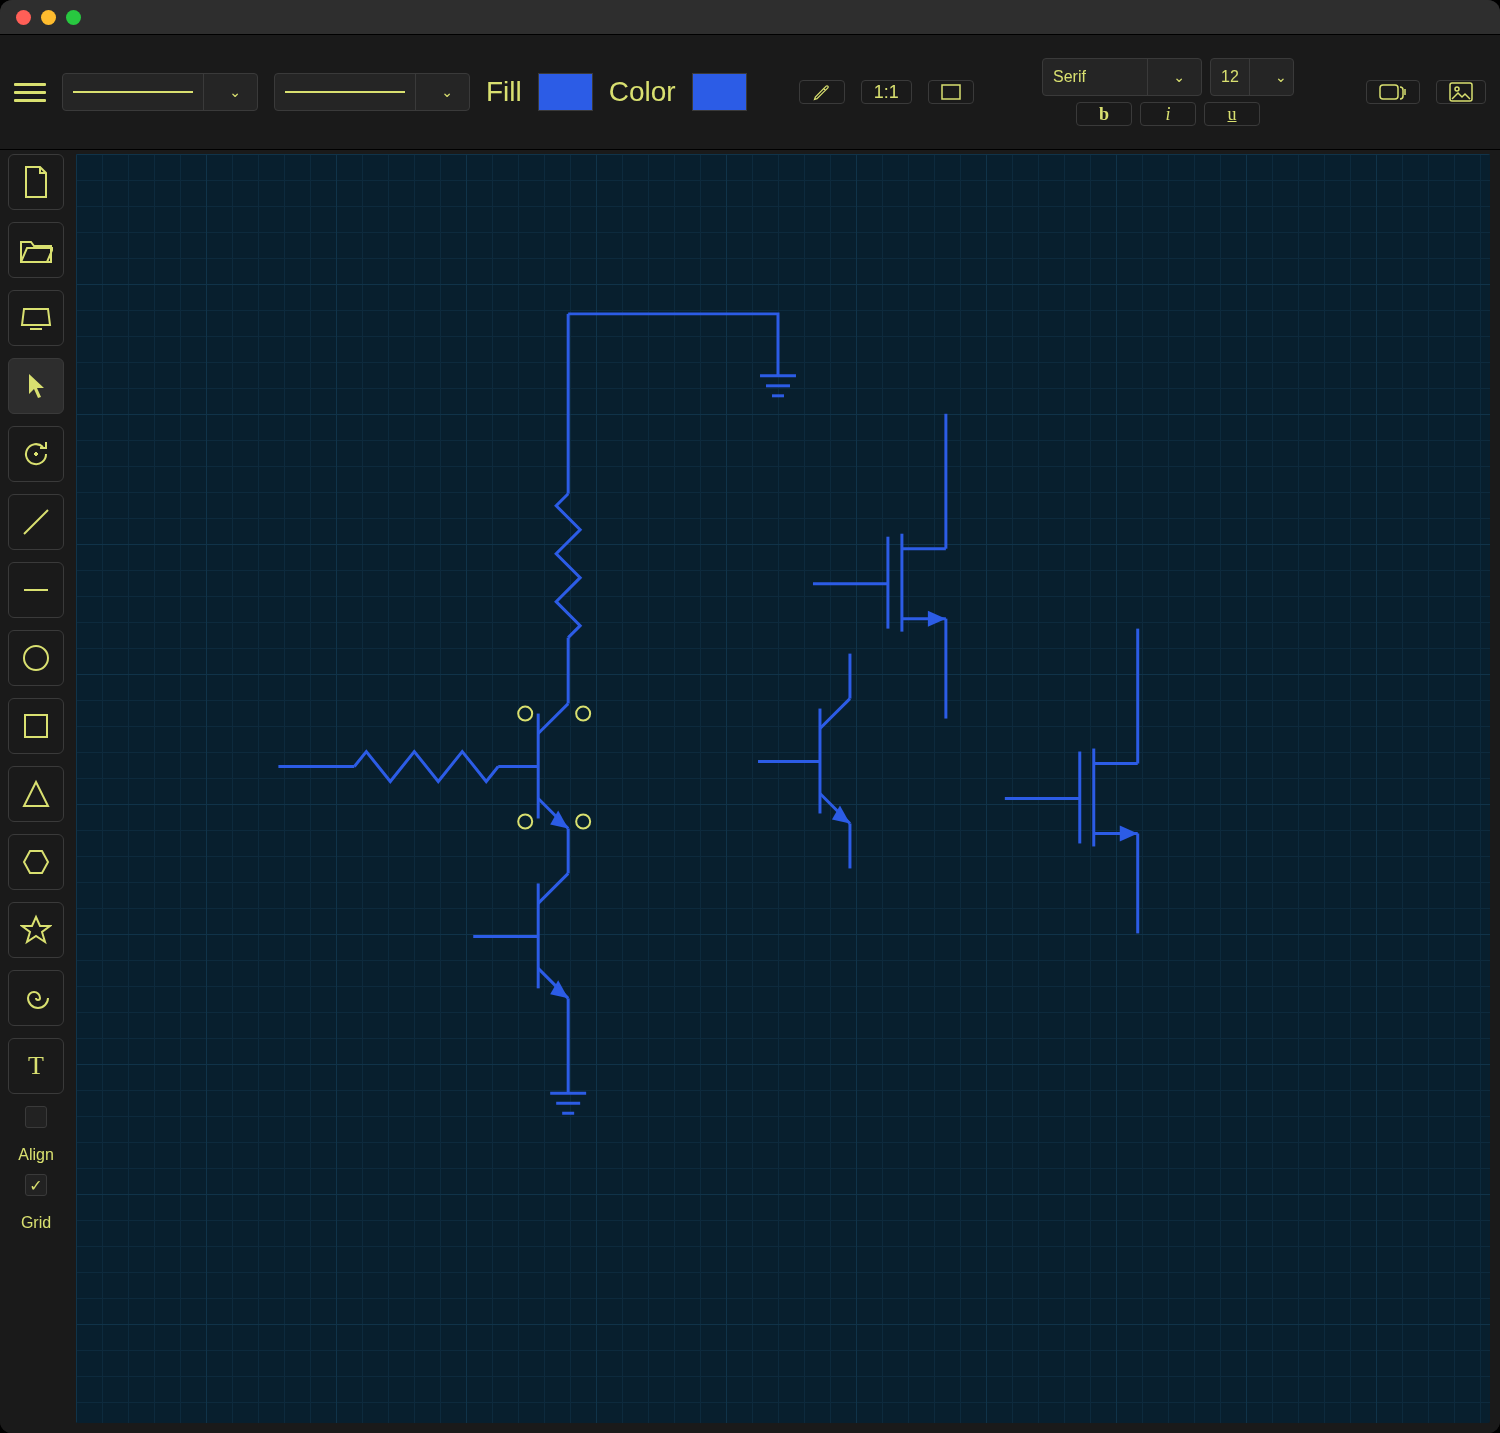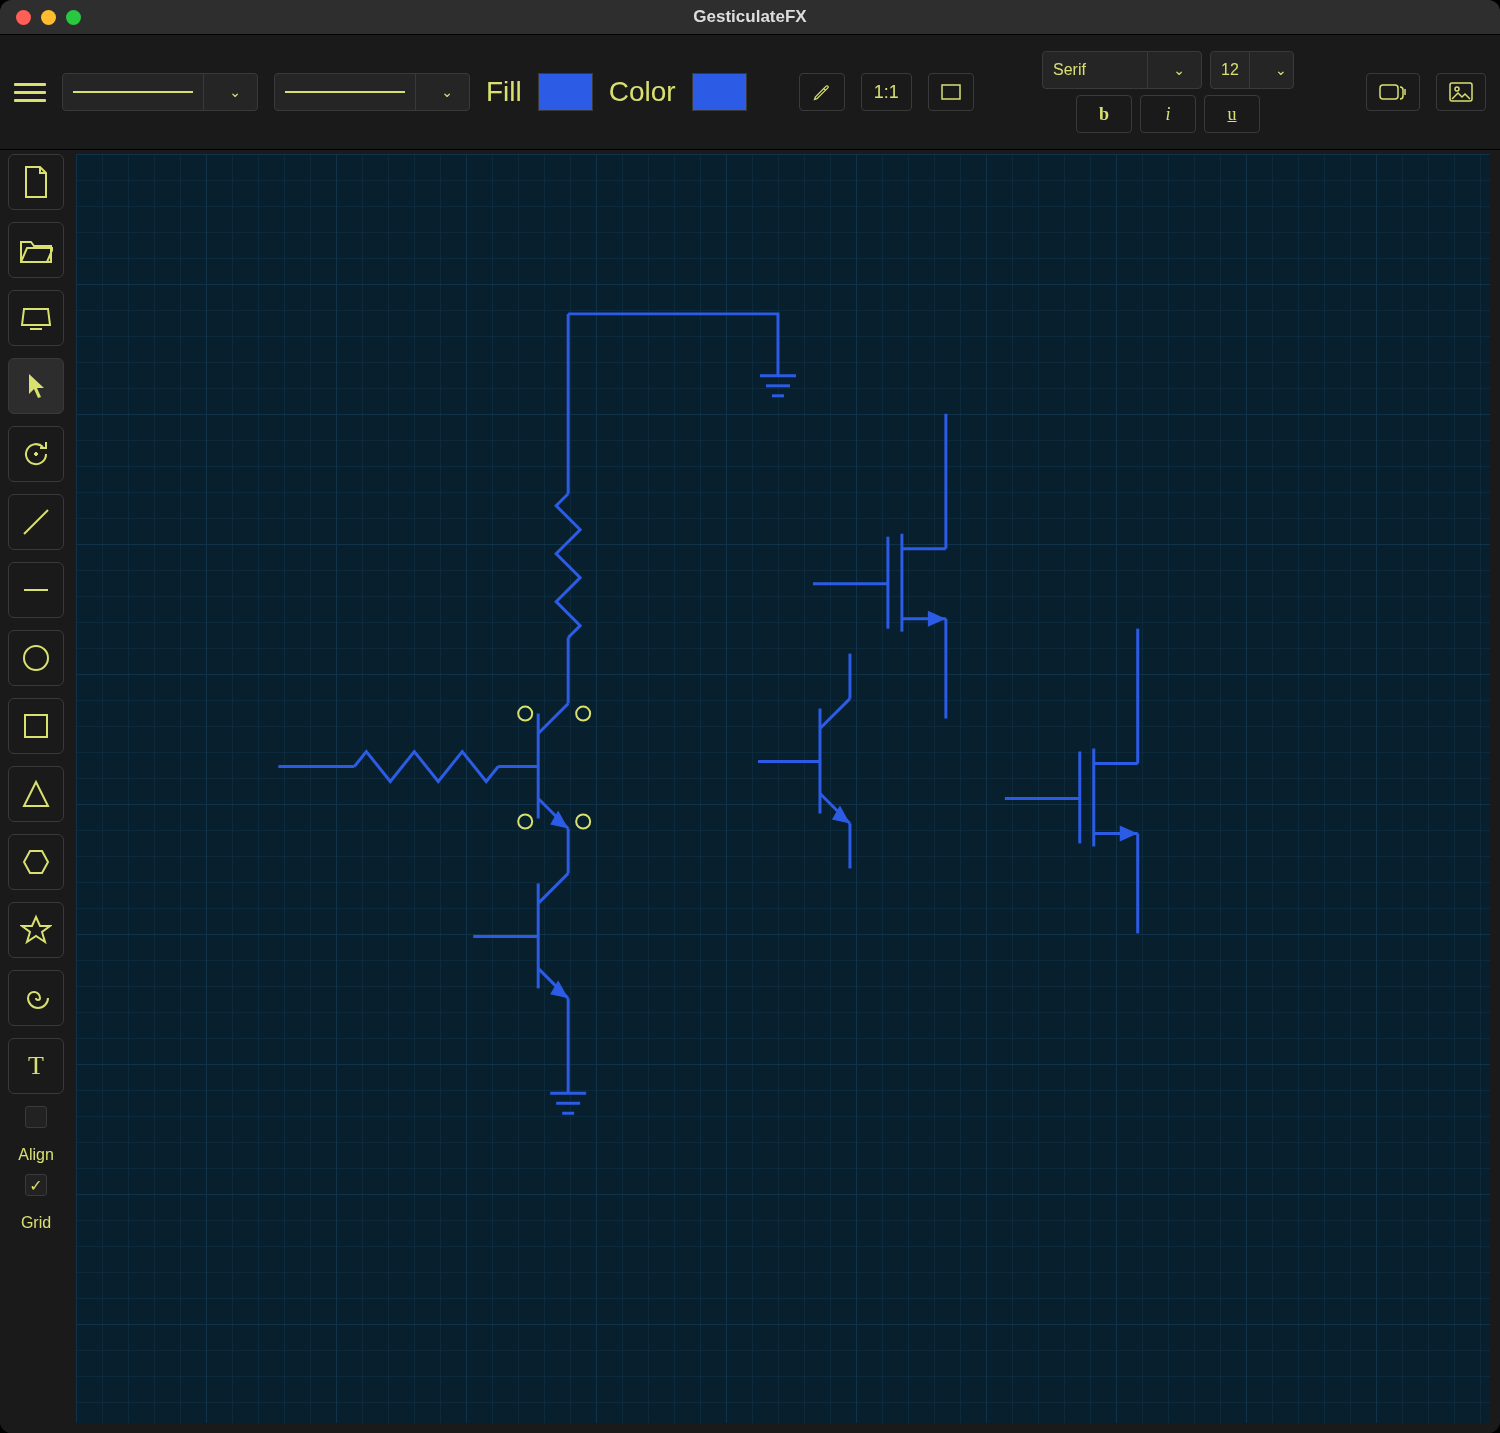--- a/index.html
+++ b/index.html
@@ -80,21 +80,21 @@
     font-size: 14px;
   }
   .dropdown.split { padding: 0; }
   .dropdown.split .main { padding: 0 10px; border-right: 1px solid #3a3a3a; height: 100%; display: flex; align-items: center; }
   .dropdown.split .caret-btn { padding: 0 10px; height: 100%; display: flex; align-items: center; }
   .label { color: #d9e070; font-size: 28px; }
   .swatch {
     width: 55px; height: 38px; background: #2c5ce6; border: 1px solid #3a3a3a;
   }
   .icon-btn {
-    height: 38px; min-width: 46px;
+    height: 24px; min-width: 46px;
     background: #1a1a1a;
     border: 1px solid #3a3a3a;
     border-radius: 4px;
     display: flex; align-items: center; justify-content: center;
     color: #d9e070;
     font-size: 18px;
     padding: 0 12px;
   }
   .text-group {
     display: flex; flex-direction: column; gap: 6px;
@@ -173,21 +173,20 @@
 </head>
 <body>
 
 <div class="window">
   <div class="titlebar">
     <div class="traffic-lights">
       <div class="tl red"></div>
       <div class="tl yellow"></div>
       <div class="tl green"></div>
     </div>
-    <div class="title">GesticulateFX</div>
   </div>
 
   <div class="toolbar">
     <div class="hamburger">
       <span></span>
         <span></span>
         <span></span>
     </div>
 
     <div class="dropdown split">

